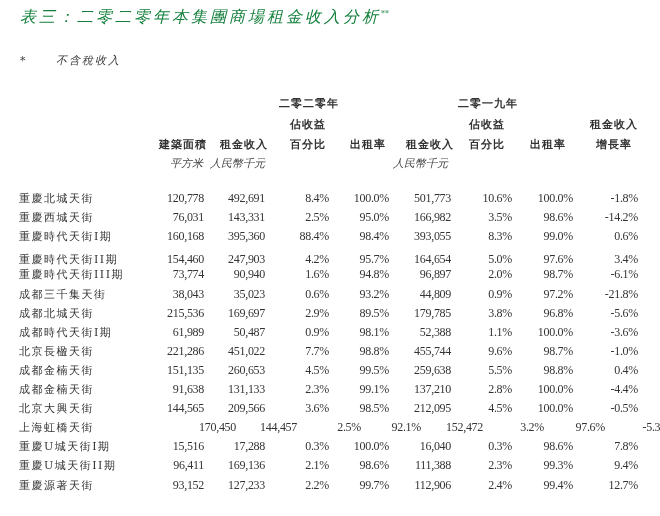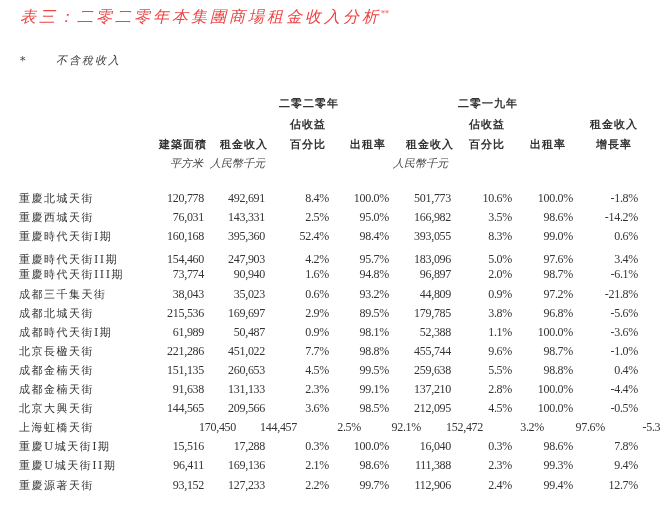--- a/index.html
+++ b/index.html
@@ -3,21 +3,21 @@
 <meta charset="utf-8">
 <style>
   html, body { margin: 0; padding: 0; background: #ffffff; }
   body {
     width: 660px; height: 516px; overflow: hidden; position: relative;
     font-family: "DejaVu Serif", "Liberation Serif", serif;
     color: #333333;
   }
   .title {
     position: absolute; left: 20px; top: 7px;
-    font-size: 16px; font-style: italic; letter-spacing: 3px; color: #ef4444;
+    font-size: 16px; font-style: italic; letter-spacing: 3px; color: #15803d;
   }
   .title sup { font-size: 8px; letter-spacing: 0; }
   .note { position: absolute; left: 20px; top: 53px; font-size: 11px; font-style: italic; color: #3a3a3a; }
   .note .star { display: inline-block; width: 36px; }
   .note .txt { letter-spacing: 2px; }
 
   .hdr { position: absolute; font-family: "DejaVu Sans", "Liberation Sans", sans-serif; font-size: 11px; font-weight: bold; color: #333; white-space: nowrap; letter-spacing: 1px; }
   .hdr-unit { position: absolute; font-size: 11px; font-style: italic; color: #444; white-space: nowrap; }
 
   .row { position: absolute; left: 0; width: 660px; height: 19px; font-size: 11px; }
@@ -82,34 +82,34 @@
       <div class="cell num c4">95.0%</div>
       <div class="cell num c5">166,982</div>
       <div class="cell num c6">3.5%</div>
       <div class="cell num c7">98.6%</div>
       <div class="cell num c8">-14.2%</div>
     </div>
     <div class="row" style="top: 229.2px;">
       <div class="cell name">重慶時代天街I期</div>
       <div class="cell num c1">160,168</div>
       <div class="cell num c2">395,360</div>
-      <div class="cell num c3">52.4%</div>
+      <div class="cell num c3">88.4%</div>
       <div class="cell num c4">98.4%</div>
       <div class="cell num c5">393,055</div>
       <div class="cell num c6">8.3%</div>
       <div class="cell num c7">99.0%</div>
       <div class="cell num c8">0.6%</div>
     </div>
     <div class="row" style="top: 252px;">
       <div class="cell name">重慶時代天街II期</div>
       <div class="cell num c1">154,460</div>
       <div class="cell num c2">247,903</div>
       <div class="cell num c3">4.2%</div>
       <div class="cell num c4">95.7%</div>
-      <div class="cell num c5">183,096</div>
+      <div class="cell num c5">164,654</div>
       <div class="cell num c6">5.0%</div>
       <div class="cell num c7">97.6%</div>
       <div class="cell num c8">3.4%</div>
     </div>
     <div class="row" style="top: 267.4px;">
       <div class="cell name">重慶時代天街III期</div>
       <div class="cell num c1">73,774</div>
       <div class="cell num c2">90,940</div>
       <div class="cell num c3">1.6%</div>
       <div class="cell num c4">94.8%</div>

